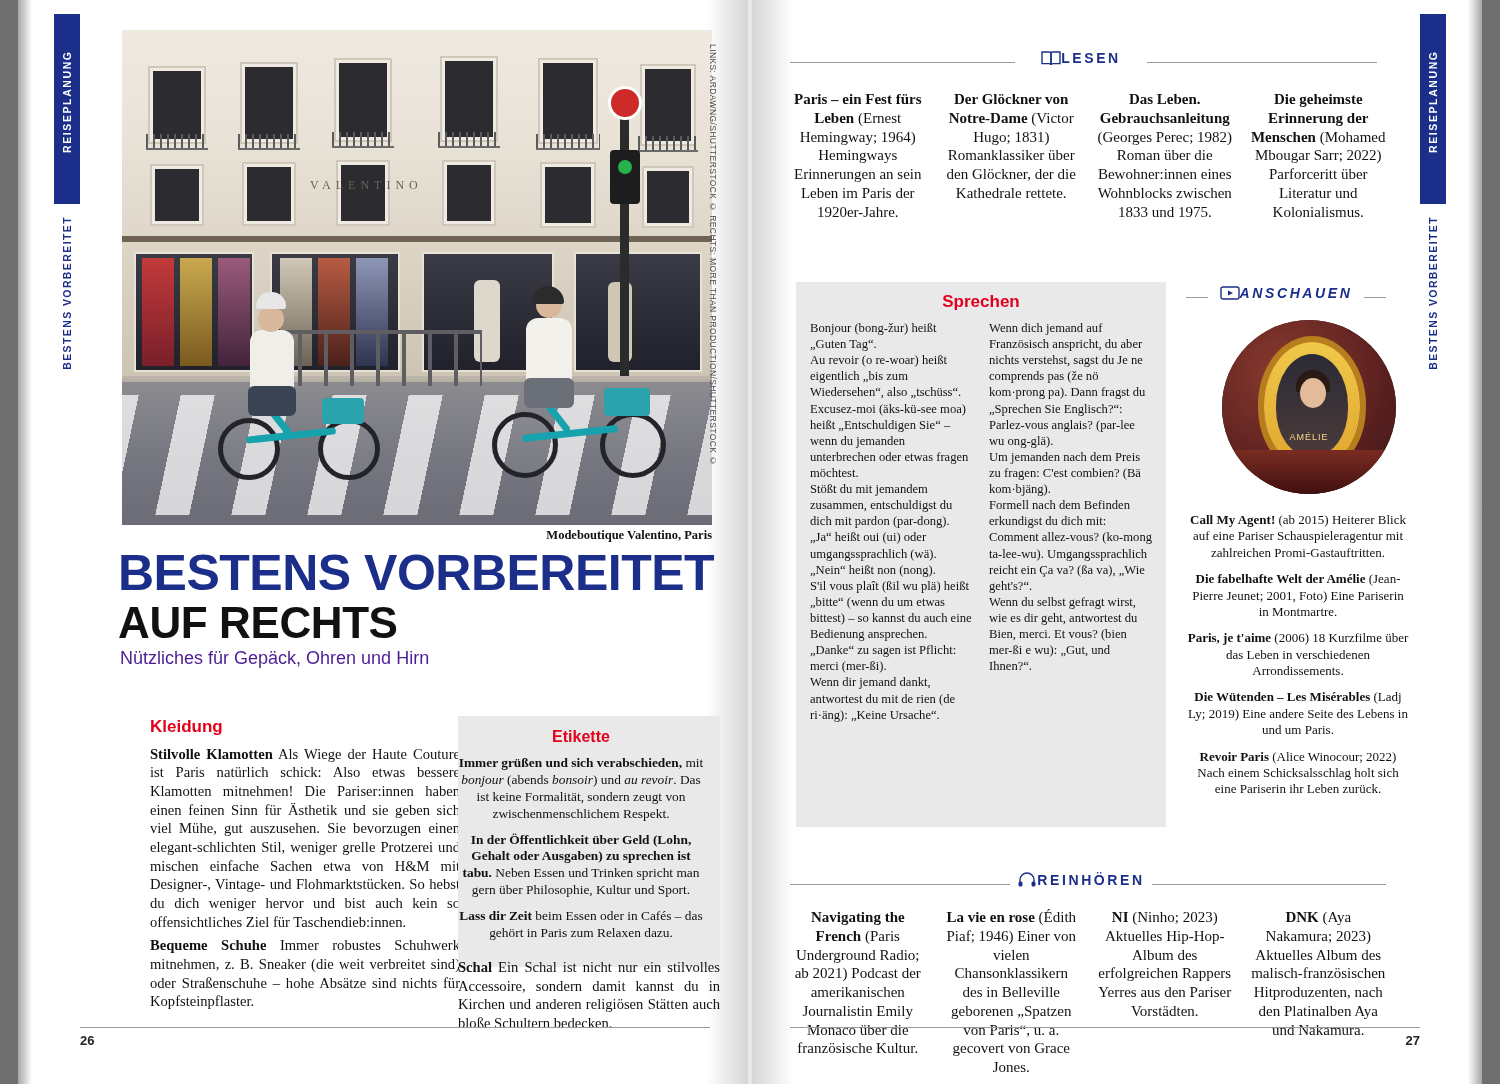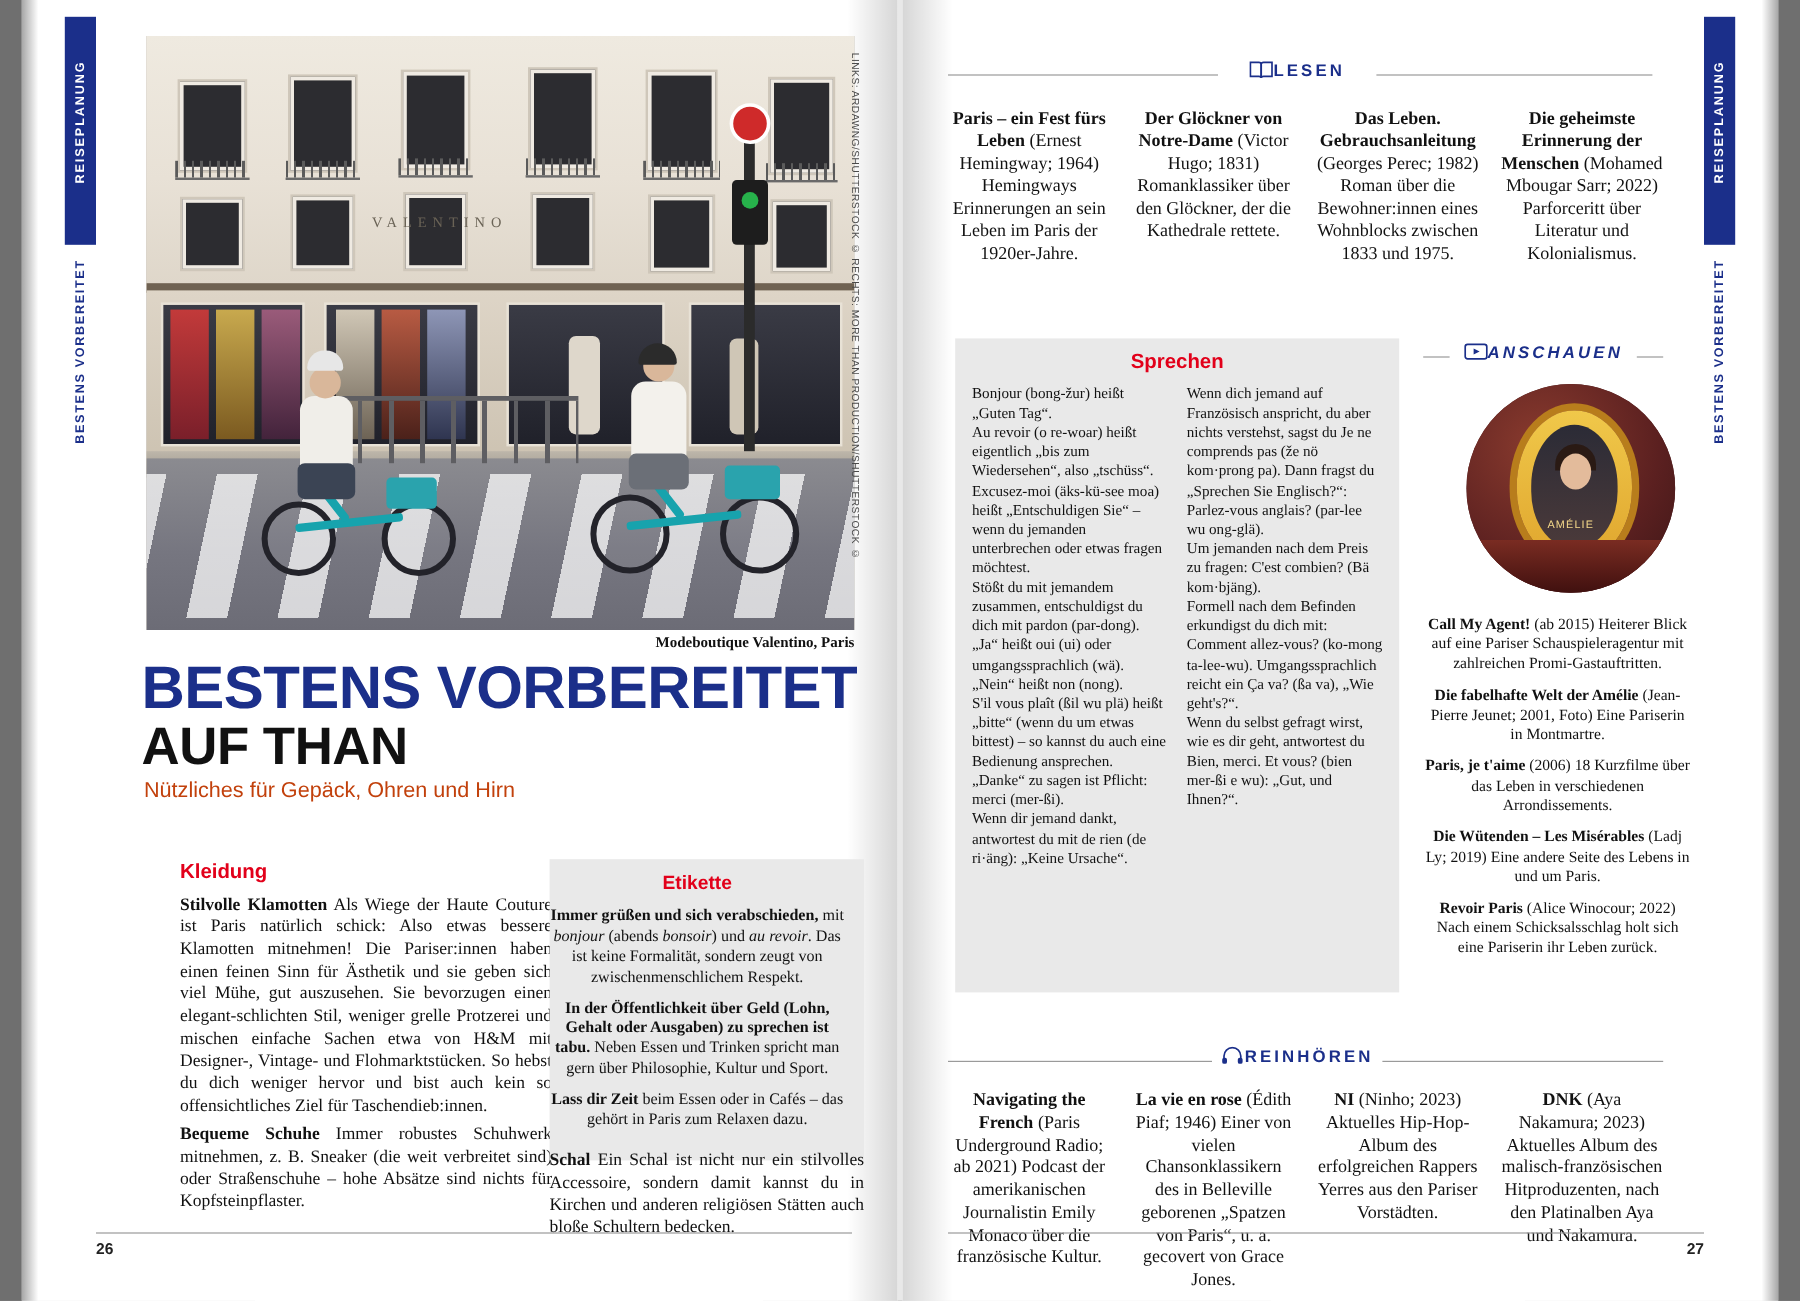--- a/index.html
+++ b/index.html
@@ -173,21 +173,21 @@
     font-family:"Liberation Sans", sans-serif;
     font-weight:bold;
     color:#111;
     font-size:44px;
     letter-spacing:-0.4px;
   }
   .subline {
     position:absolute; left:102px; top:648px; width:600px;
     font-family:"Liberation Sans", sans-serif;
     font-size:18px;
-    color:#c2410c;
+    color:#4c1d95;
   }
   .sec-head {
     font-family:"Liberation Sans", sans-serif;
     font-weight:bold;
     color:#e2001a;
     font-size:17px;
   }
   .col-left {
     position:absolute; left:100px; top:716px; width:310px;
     font-size:14.6px; line-height:1.28; color:#111; text-align:justify;margin-left:32px;
@@ -386,21 +386,21 @@
       <div class="rider-body" style="left:404px; top:288px; width:46px; height:74px; background:#f3f1ec;"></div>
       <div style="position:absolute; left:402px; top:348px; width:50px; height:30px; background:#6b6f77; border-radius:6px;"></div>
       <div class="rider-head" style="left:414px; top:262px;"></div>
       <div style="position:absolute; left:410px; top:256px; width:32px; height:18px; border-radius:16px 16px 2px 2px; background:#2b2b2b;"></div>
     </div>
 
     <div class="photo-credit">LINKS: ARDAWNG/SHUTTERSTOCK © RECHTS: MORE THAN PRODUCTION/SHUTTERSTOCK ©</div>
     <div class="photo-caption">Modeboutique Valentino, Paris</div>
 
     <div class="headline">BESTENS VORBEREITET</div>
-    <div class="headline2">AUF THAN</div>
+    <div class="headline2">AUF RECHTS</div>
     <div class="subline">Nützliches für Gepäck, Ohren und Hirn</div>
 
     <div class="col-left">
       <span class="sec-head">Kleidung</span>
       <p><b>Stilvolle Klamotten</b><span> Als Wiege der Haute Couture ist Paris natürlich schick: Also etwas bessere Klamotten mitnehmen! Die Pariser:innen haben einen feinen Sinn für Ästhetik und sie geben sich viel Mühe, gut auszusehen. Sie bevorzugen einen elegant-schlichten Stil, weniger grelle Protzerei und mischen einfache Sachen etwa von H&amp;M mit Designer-, Vintage- und Flohmarktstücken. So hebst du dich weniger hervor und bist auch kein so offensichtliches Ziel für Taschendieb:innen.</span></p>
       <p><b>Bequeme Schuhe</b><span> Immer robustes Schuhwerk mitnehmen, z. B. Sneaker (die weit verbreitet sind) oder Straßenschuhe – hohe Absätze sind nichts für Kopfsteinpflaster.</span></p>
     </div>
 
     <div class="box-etikette">
       <div class="box-title">Etikette</div>

